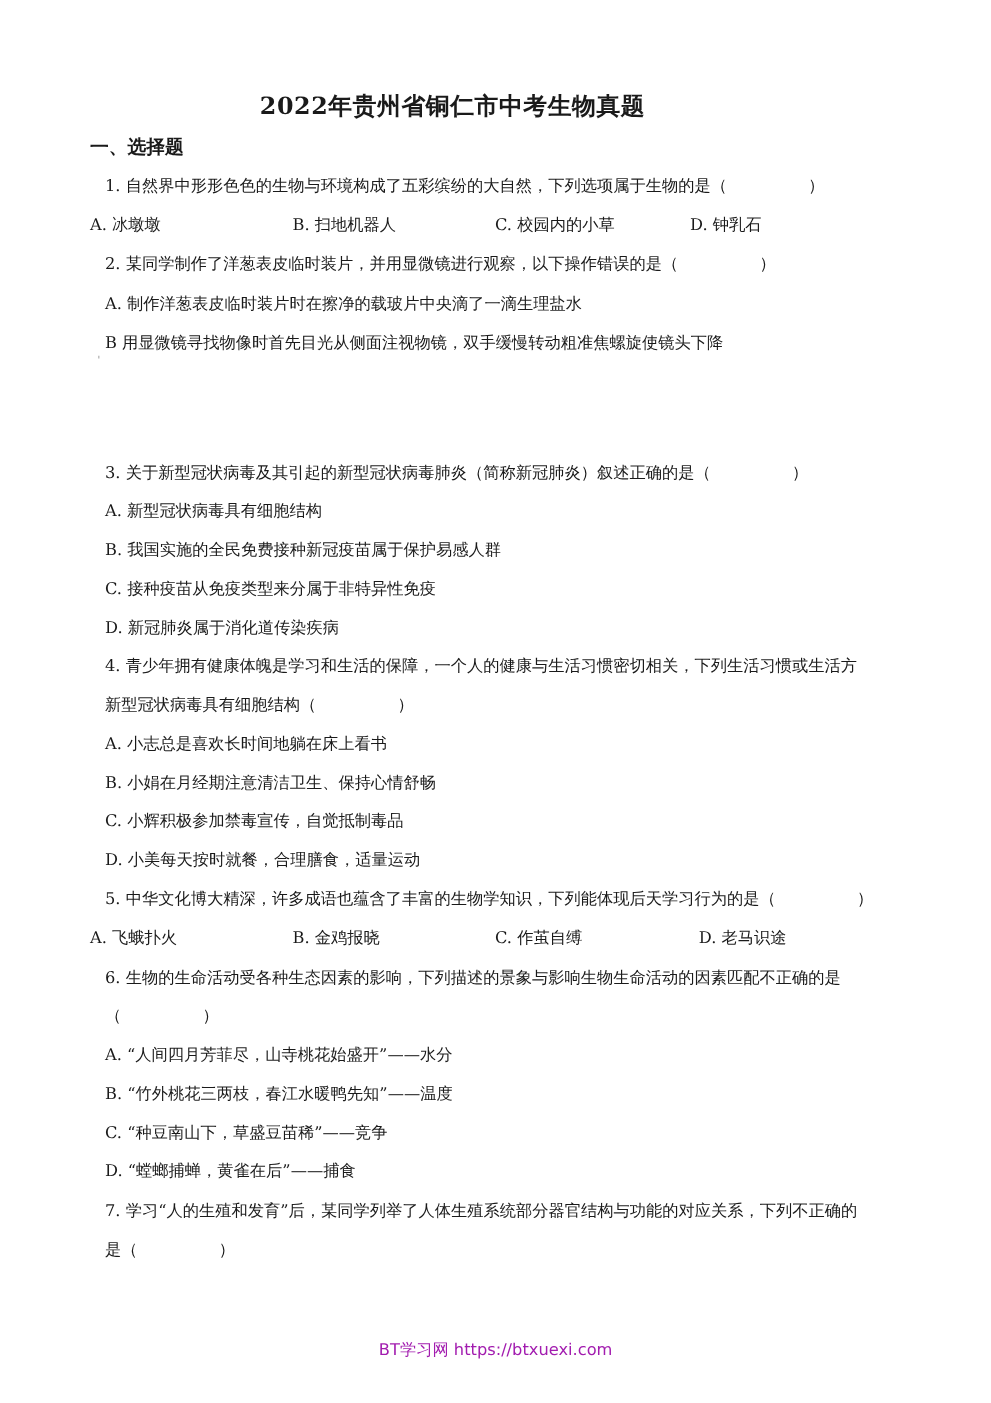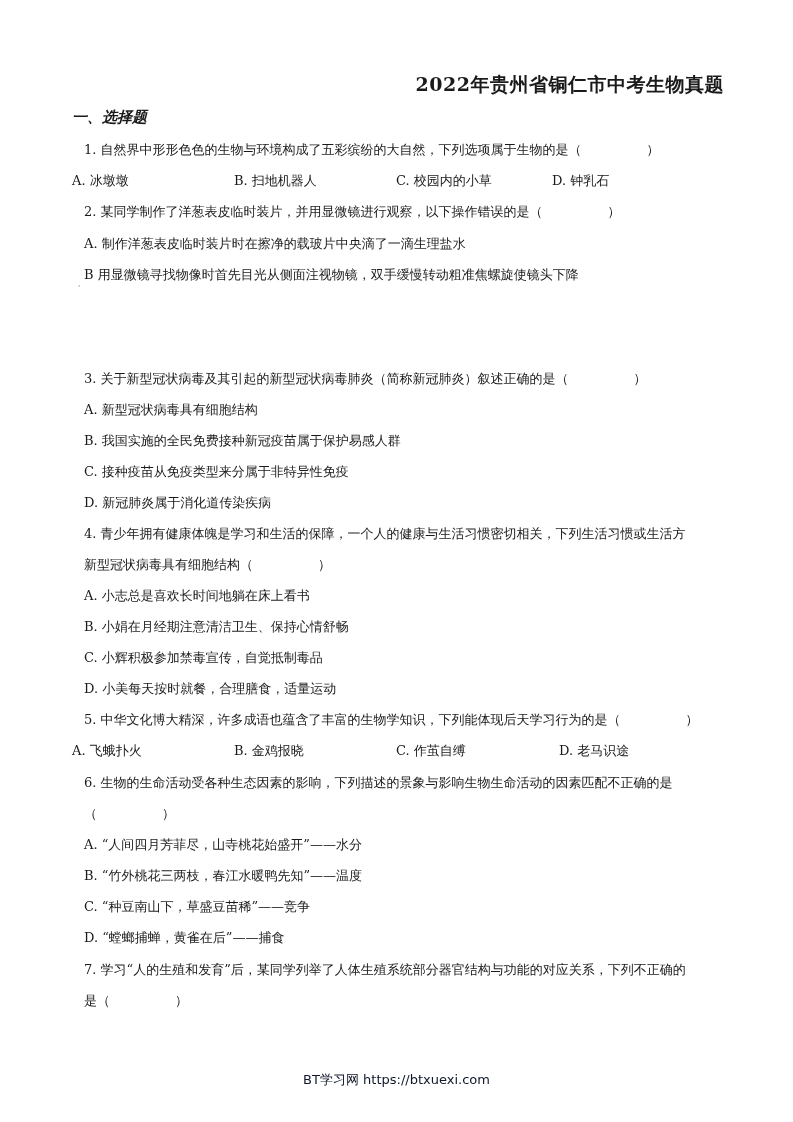--- a/index.html
+++ b/index.html
@@ -1,26 +1,26 @@
 <!DOCTYPE html>
 <html><head>
 <meta charset="utf-8">
 <style>
   html, body { margin: 0; padding: 0; background: #ffffff; }
   body { width: 793px; height: 1122px; position: relative; overflow: hidden;
          font-family: "DejaVu Serif", "Liberation Serif", serif; color: #1a1a1a; }
   .page { position: absolute; left: 0; top: 0; width: 793px; height: 1122px; }
-  .title { position: absolute; top: 72px; left: 0; width: 724px; text-align: right;
+  .title { position: absolute; top: 72px; left: 0; width: 724px; text-align: center;
            font-size: 19px; font-weight: bold; letter-spacing: 0.5px; }
-  .section { position: absolute; left: 72px; top: 108px; font-size: 15px; font-weight: bold; font-style: italic; }
+  .section { position: absolute; left: 72px; top: 108px; font-size: 15px; font-weight: bold; }
   .line { position: absolute; left: 84px; font-size: 13px; white-space: nowrap; line-height: 18px; }
   .opt-row { position: absolute; left: 72px; font-size: 13px; white-space: nowrap; line-height: 18px; width: 660px; }
   .opt-row span { position: absolute; top: 0; }
   .footer { position: absolute; top: 1071px; left: 0; width: 793px; text-align: center;
-            font-family: "DejaVu Sans", "Liberation Sans", sans-serif; font-size: 13px; color: #0f172a; }
+            font-family: "DejaVu Sans", "Liberation Sans", sans-serif; font-size: 13px; color: #a21caf; }
   .dot { position: absolute; left: 78px; top: 283px; font-size: 8px; color: #888; }
 </style>
 </head>
 <body>
 
 <div class="page">
   <div class="title">2022年贵州省铜仁市中考生物真题</div>
   <div class="section">一、选择题</div>
 
   <div class="line" style="top:141px">1. 自然界中形形色色的生物与环境构成了五彩缤纷的大自然，下列选项属于生物的是（　　　　　）</div>

